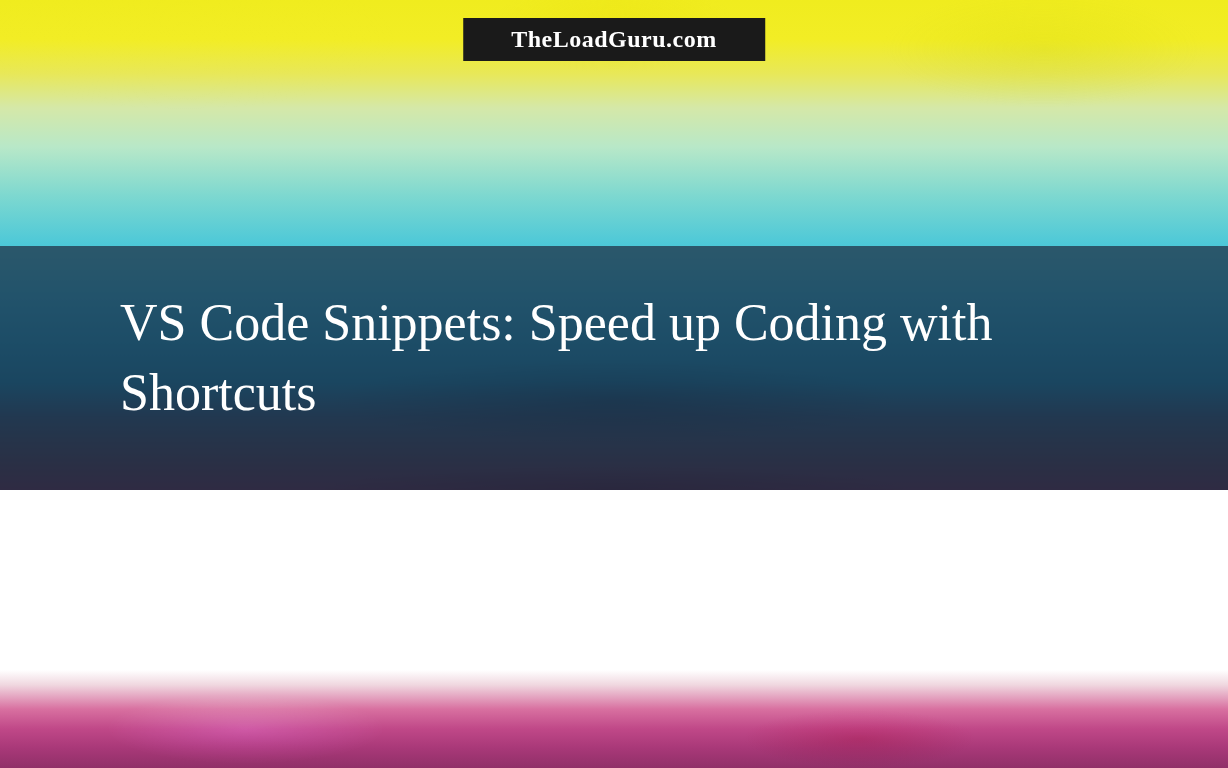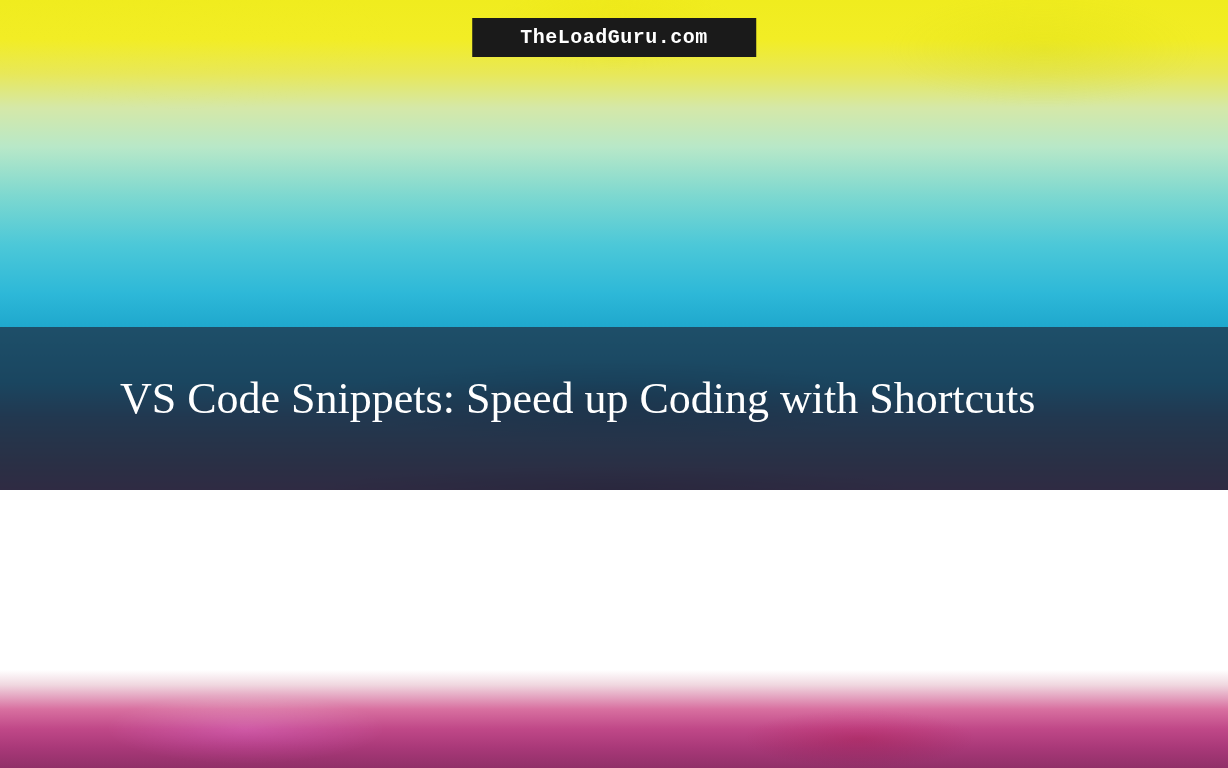--- a/index.html
+++ b/index.html
@@ -54,36 +54,36 @@
     opacity: 0.6;
   }
   .brand-bar {
     position: absolute;
     top: 18px;
     left: 50%;
     transform: translateX(-50%);
     background: #1a1a1a;
     color: #ffffff;
     padding: 8px 48px;
-    font-family: Liberation Mono, monospace;
-    font-size: 20px;
+    font-family: Liberation Serif, serif;
+    font-size: 24px;
     font-weight: bold;
     letter-spacing: 0.5px;
   }
   .headline-overlay {
     position: absolute;
     left: 0;
     right: 0;
     bottom: 0;
     background: rgba(30, 45, 65, 0.72);
     padding: 42px 120px 62px 120px;
   }
   .headline {
     color: #ffffff;
-    font-size: 44px;
+    font-size: 52px;
     line-height: 1.35;
     font-weight: normal;
     font-family: Georgia, serif;
   }
   .below-hero {
     width: 100%;
     height: 278px;
     background: #ffffff;
     position: relative;
   }

